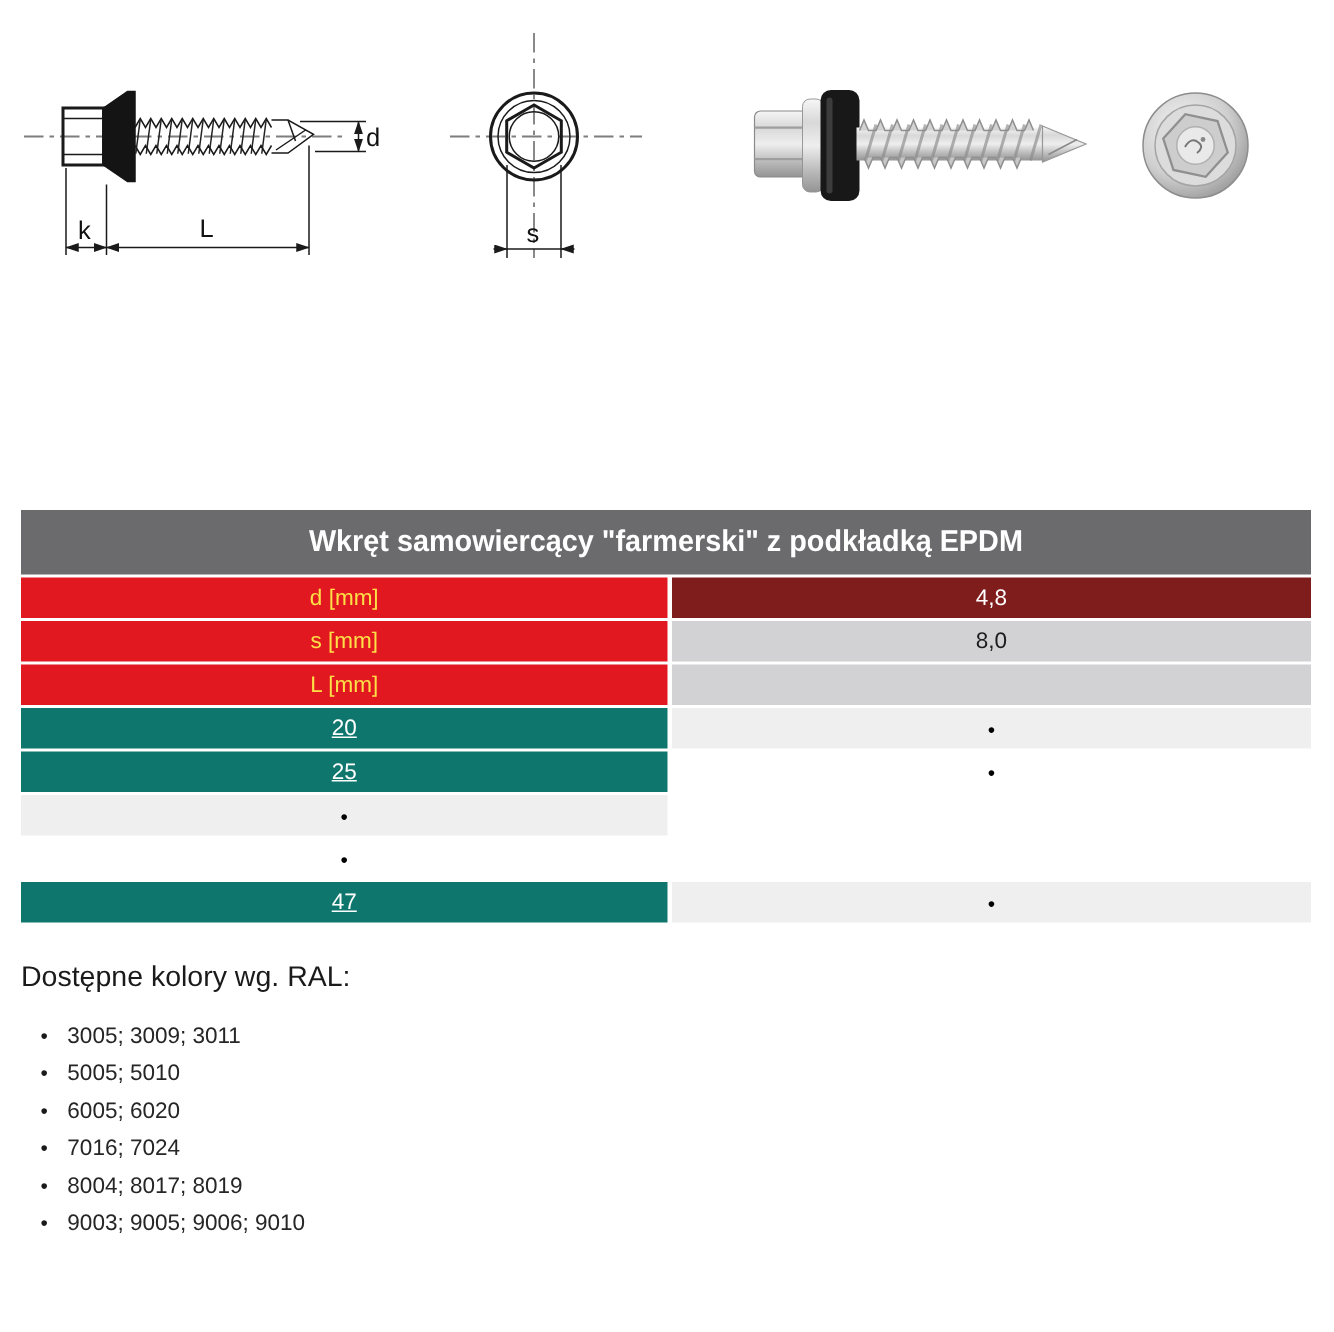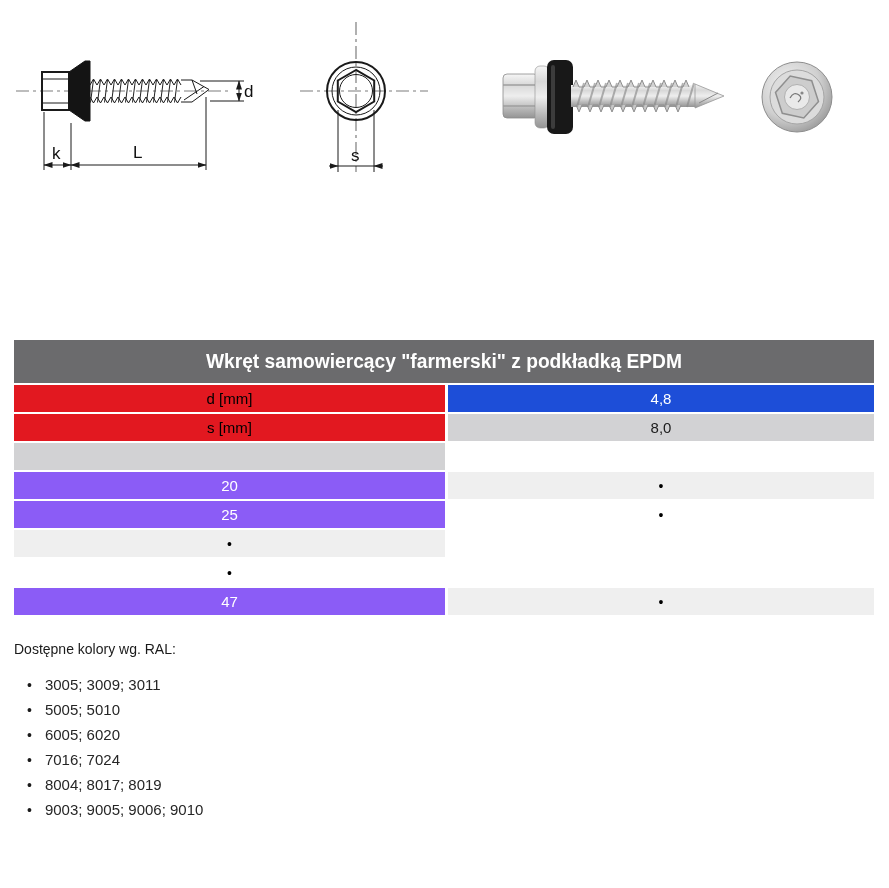--- a/index.html
+++ b/index.html
@@ -12,28 +12,28 @@
 
   .spec-table { margin-left:14px; width:860px; }
   .t-header {
     height:43px; background:#6b6b6d; color:#ffffff;
     display:flex; align-items:center; justify-content:center;
     font-size:20px; font-weight:bold; margin-bottom:2px;
   }
   .t-header span { display:inline-block; transform:scaleX(0.96); }
   .t-row { display:grid; grid-template-columns:431px 426px; column-gap:3px; height:27px; margin-bottom:2px; }
   .cell { display:flex; align-items:center; justify-content:center; font-size:15px; line-height:1; }
-  .lab-red  { background:#e21820; color:#000000; }
-  .lab-gray { background:#8b5cf6; color:#ffffff; }
-  .val-dark  { background:#1d4ed8; color:#ffffff; }
+  .lab-red  { background:#e21820; color:#fde047; }
+  .lab-gray { background:#0f766e; color:#ffffff;text-decoration:underline; }
+  .val-dark  { background:#7f1d1d; color:#ffffff; }
   .val-light { background:#d2d2d4; color:#1c1c1c; }
   .val-za { background:#efefef; color:#000000; font-size:14px; }
   .val-zb { background:#ffffff; color:#000000; font-size:14px; }
 
-  .colors-heading { margin:26px 0 0 14px; font-size:14px; color:#1a1a1a; }
+  .colors-heading { margin:26px 0 0 14px; font-size:19px; color:#1a1a1a; }
   .colors-list { list-style:none; margin:19px 0 0 14px; padding:0; }
   .colors-list li { display:flex; align-items:baseline; font-size:15px; color:#262626; height:25px; }
   .li-bullet { margin:0 13px 0 13px; font-size:14px; color:#1a1a1a; }
 
   
   .dln { stroke:#1a1a1a; stroke-width:2; fill:none; }
   .thin { stroke:#1a1a1a; stroke-width:1; fill:none; }
   .dim { stroke:#1a1a1a; stroke-width:1; fill:none; }
   .cline { stroke:#7d7d7d; stroke-width:1.2; fill:none; stroke-dasharray:13 4 3 4; }
   .dimtext { font-size:17px; fill:#111111; font-family:"Liberation Sans",sans-serif; }
@@ -183,20 +183,21 @@
 
   <div class="t-row">
     <div class="cell lab-red">d [mm]</div>
     <div class="cell val-dark">4,8</div>
   </div>
   <div class="t-row">
     <div class="cell lab-red">s [mm]</div>
     <div class="cell val-light">8,0</div>
   </div>
   <div class="t-row">
+    <div class="cell lab-red">L [mm]</div>
     <div class="cell val-light"></div>
   </div>
   <div class="t-row">
     <div class="cell lab-gray">20</div>
     <div class="cell val-za">•</div>
   </div>
   <div class="t-row">
     <div class="cell lab-gray">25</div>
     <div class="cell val-zb">•</div>
   </div>

